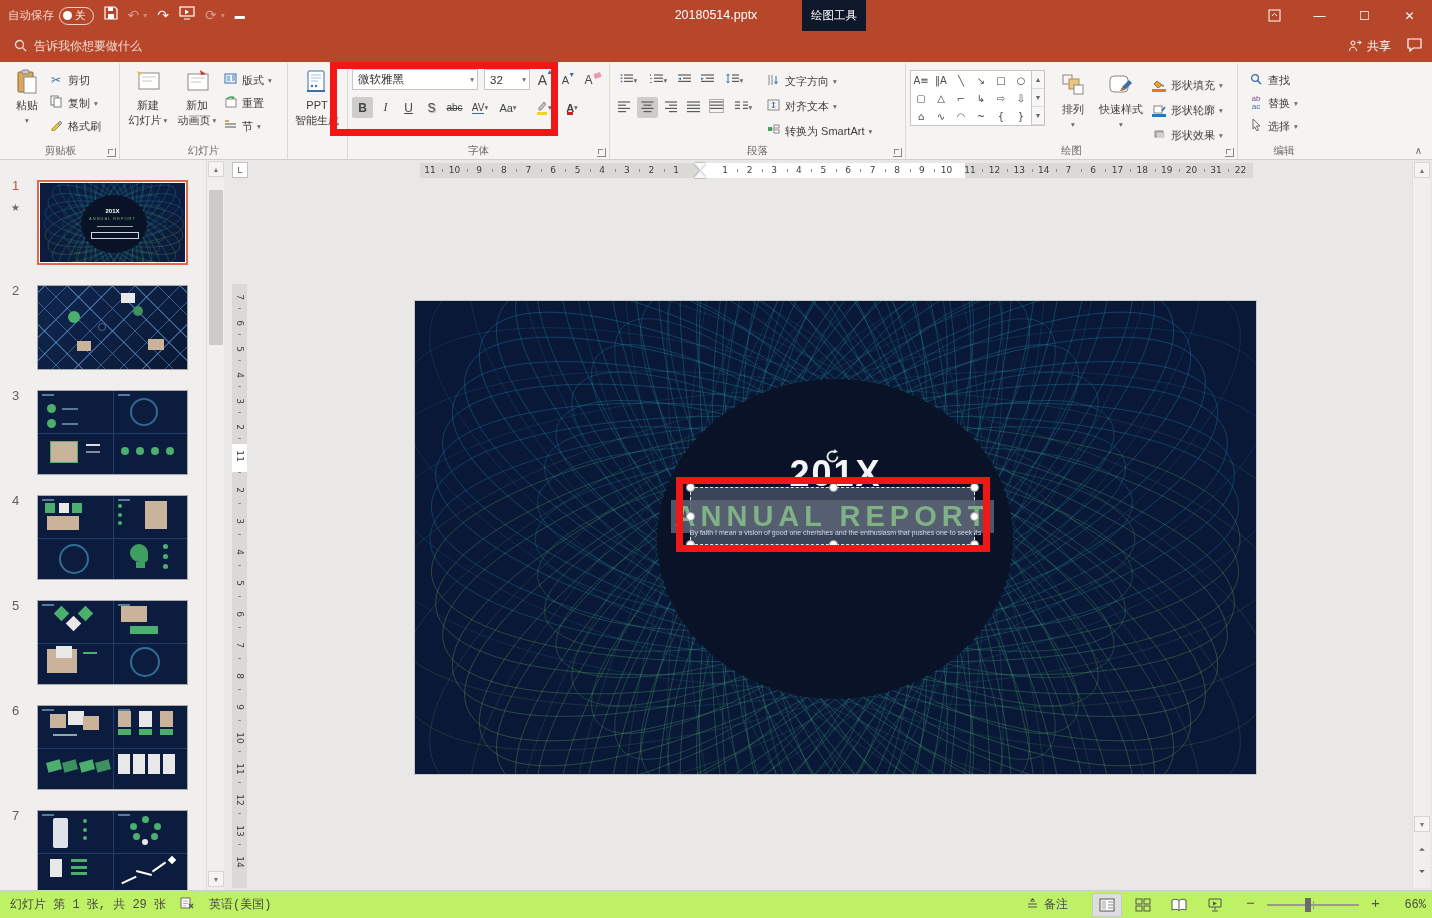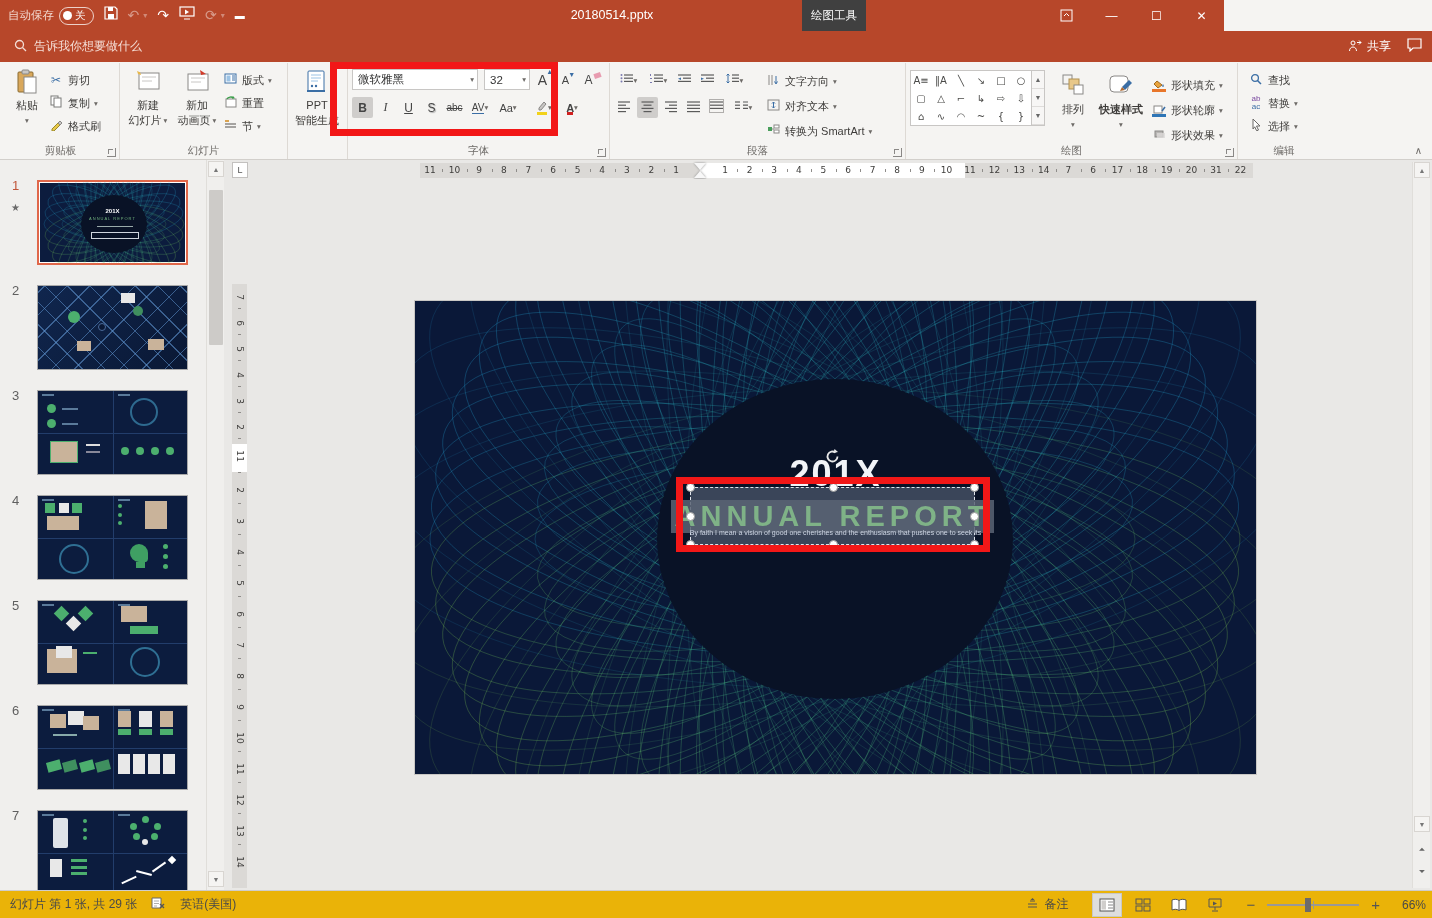--- a/index.html
+++ b/index.html
@@ -1,32 +1,32 @@
 <!DOCTYPE html>
 <html><head>
 <meta charset="utf-8">
 <style>
   *{margin:0;padding:0;box-sizing:border-box;}
   html,body{width:1432px;height:918px;overflow:hidden;background:#e9e8e6;
     font-family:"Liberation Sans","DejaVu Sans",sans-serif;-webkit-font-smoothing:antialiased;}
   #app{position:relative;width:1432px;height:918px;background:#f5f4f2;}
 
   
-  .titlebar{position:absolute;left:0;top:0;width:1224px;height:31px;background:#b7472a;color:#fff;}
+  .titlebar{position:absolute;left:0;top:0;width:1432px;height:31px;background:#b7472a;color:#fff;}
   .qat{position:absolute;left:8px;top:0;height:31px;display:flex;align-items:center;gap:10px;}
   .autosave{display:flex;align-items:center;gap:5px;font-size:11.5px;color:#f2d8cf;}
   .as-toggle{display:flex;align-items:center;gap:3px;border:1px solid rgba(255,255,255,.75);border-radius:9px;
     padding:1px 7px 1px 3px;font-size:10.5px;color:#fff;}
   .as-knob{width:9px;height:9px;border-radius:50%;background:#fff;display:inline-block;}
   .qat-ic{font-size:14px;line-height:31px;color:#fff;}
   .dim{opacity:.45;}
   .qat-dd{font-size:8px;color:rgba(255,255,255,.8);margin-left:-6px;}
   .doc-title{position:absolute;left:0;right:0;top:0;height:31px;text-align:center;line-height:31px;
     font-size:12.5px;color:#fff;pointer-events:none;}
-  .ctx-block{position:absolute;left:802px;top:0;width:64px;height:31px;background:#404040;
+  .ctx-block{position:absolute;left:802px;top:0;width:64px;height:31px;background:#0f172a;
     text-align:center;line-height:31px;font-size:11.5px;color:#fff;}
   .win-controls{position:absolute;right:0;top:0;height:31px;display:flex;}
   .win-btn{width:45px;height:31px;display:flex;align-items:center;justify-content:center;font-size:12px;color:#fff;}
 
   
   .tabrow{position:absolute;left:0;top:31px;width:1432px;height:31px;background:#b7472a;display:flex;align-items:stretch;}
   #tabs{display:flex;margin-left:8px;}
   .tab{padding:0 11px;line-height:31px;font-size:12.5px;color:#fff;white-space:nowrap;}
   .tab.active{background:#f5f4f2;color:#b7472a;}
   .tab.contextual{background:#a74b2b;}
@@ -109,22 +109,22 @@
   .rotate-handle{position:absolute;left:409px;top:147px;z-index:9;}
   .desc{position:absolute;left:0;right:0;top:228px;text-align:center;font-size:7px;color:#ccd4e2;z-index:7;}
   .desc2{position:absolute;left:0;right:0;top:261px;text-align:center;font-size:7.5px;color:#939eb2;}
   .company{position:absolute;left:50%;top:285px;transform:translateX(-50%);border:1px solid #e6eaf2;
     color:#f0f3f8;font-size:12px;padding:3px 12px;white-space:nowrap;letter-spacing:1px;}
   .rb2{left:261px;top:176px;width:314px;height:75px;z-index:20;}
 
   .vscroll{position:absolute;left:1412px;top:2px;width:18px;height:726px;background:#f0efed;border-left:1px solid #e0deda;}
 
   
-  .statusbar{position:absolute;left:0;top:890px;width:1432px;height:28px;background:#eab308;
-    border-top:1px solid #cfcdcb;display:flex;align-items:center;font-size:12px;color:#4a4a48;}
+  .statusbar{position:absolute;left:0;top:890px;width:1432px;height:28px;background:#bef264;
+    border-top:1px solid #cfcdcb;display:flex;align-items:center;font-size:12px;color:#4a4a48;font-family:Liberation Mono, monospace;}
   .sb-left{display:flex;align-items:center;gap:14px;margin-left:10px;}
   .sb-right{position:absolute;right:6px;display:flex;align-items:center;gap:6px;}
   .viewbtn{width:30px;height:24px;display:flex;align-items:center;justify-content:center;}
   .viewbtn.on{background:#dededd;border:1px solid #c9c8c6;}
   .zoomtrack{position:relative;width:92px;height:2px;background:#9a9896;margin:0 6px;}
   .zoomthumb{position:absolute;left:38px;top:-6px;width:6px;height:14px;background:#6d6b69;}
   .zoomnotch{position:absolute;left:46px;top:-3px;width:1px;height:8px;background:#9a9896;}
 
   
   .th-diag{background:
@@ -560,21 +560,21 @@
           <span class="bic">
             <svg width="24" height="24" viewBox="0 0 24 24">
                 <rect x="2" y="2" width="9" height="9" fill="none" stroke="#8a8886"></rect>
                 <rect x="8" y="6" width="10" height="10" fill="#e8c88a" stroke="#b09050"></rect>
                 <rect x="13" y="12" width="9" height="9" fill="#fff" stroke="#8a8886"></rect>
               </svg>
           </span>
           <span>排列</span>
           <span class="dd">▾</span>
         </div>
-        <div class="bigbtn" style="width:52px;height:68px;font-weight:bold;">
+        <div class="bigbtn" style="width:52px;height:68px;">
           <span class="bic">
             <svg width="26" height="24" viewBox="0 0 26 24">
                 <rect x="2" y="3" width="18" height="16" rx="4" fill="#fff" stroke="#8a8886"></rect>
                 <path d="M14 14l7-7 3 3-7 7z" fill="#3b6ea5"></path>
                 <path d="M12 18l2-4 3 3z" fill="#b06a30"></path>
               </svg>
           </span>
           <span>快速样式</span>
           <span class="dd">▾</span>
         </div>

